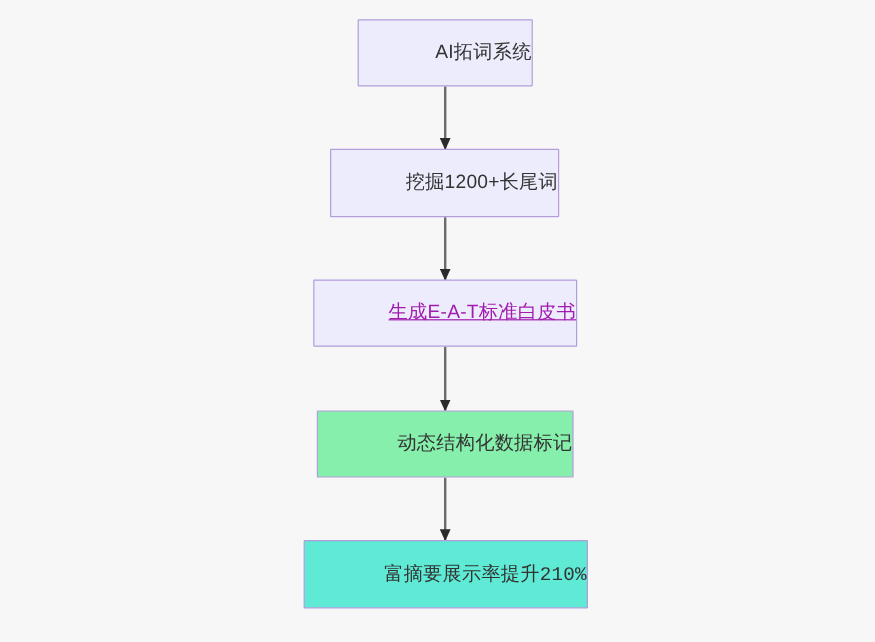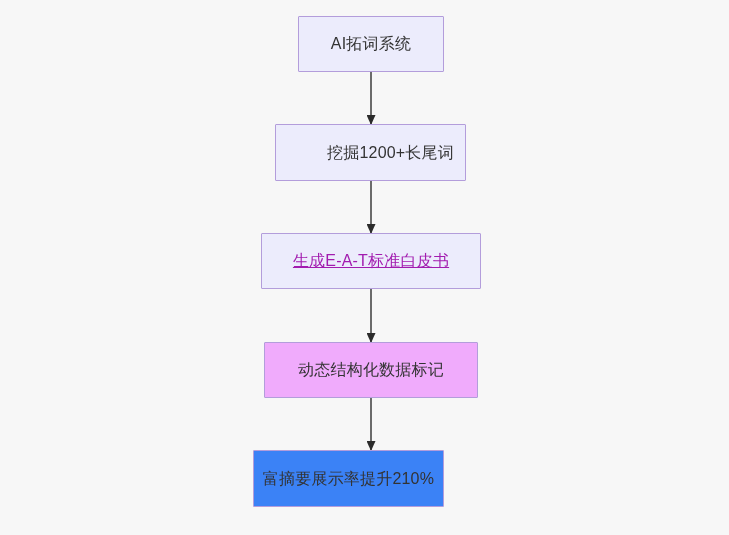--- a/index.html
+++ b/index.html
@@ -27,21 +27,21 @@
     pointer-events: none;
   }
   .node {
     position: absolute;
     box-sizing: border-box;
     background: #ececfc;
     border: 1.4px solid #b39ddb;
     border-radius: 1px;
     display: flex;
     align-items: center;
-    justify-content: center;
+    justify-content: flex-end;
   }
   .node-label {
     font-size: 16px;
     line-height: 1.25;
     color: #333333;
     white-space: nowrap;
     letter-spacing: 0.2px;
   }
 </style>
 </head>
@@ -68,21 +68,21 @@
   </div>
 
   <div class="node" style="left: 275px; top: 124px; width: 191px; height: 57px; background: rgb(236, 236, 252); border-color: rgb(179, 157, 219); padding-left: 40px;">
     <span class="node-label" style="color: rgb(51, 51, 51);">挖掘1200+长尾词</span>
   </div>
 
   <div class="node" style="left: 261px; top: 233px; width: 220px; height: 56px; background: rgb(236, 236, 252); border-color: rgb(179, 157, 219);">
     <span class="node-label" style="color: #a21caf; text-decoration: underline;">生成E-A-T标准白皮书</span>
   </div>
 
-  <div class="node" style="left: 264px; top: 342px; width: 214px; height: 56px; background: #f0abfc; border-color: rgb(179, 157, 219);">
+  <div class="node" style="left: 264px; top: 342px; width: 214px; height: 56px; background: #86efac; border-color: rgb(179, 157, 219);">
     <span class="node-label" style="color: rgb(51, 51, 51);">动态结构化数据标记</span>
   </div>
 
-  <div class="node" style="left: 253px; top: 450px; width: 191px; height: 57px; background: #3b82f6; border-color: rgb(179, 157, 219);">
+  <div class="node" style="left: 253px; top: 450px; width: 237px; height: 57px; background: #5eead4; border-color: rgb(179, 157, 219); font-family: Liberation Mono, monospace;">
     <span class="node-label" style="color: rgb(51, 51, 51);">富摘要展示率提升210%</span>
   </div>
 
 </div>
 
 </body></html>

